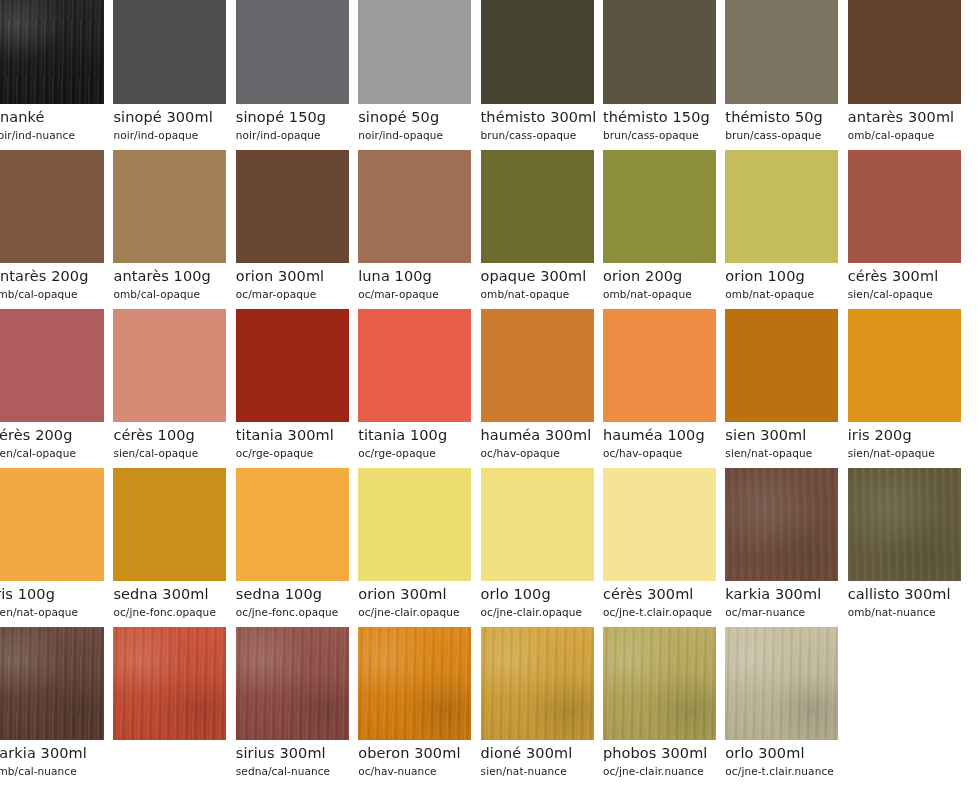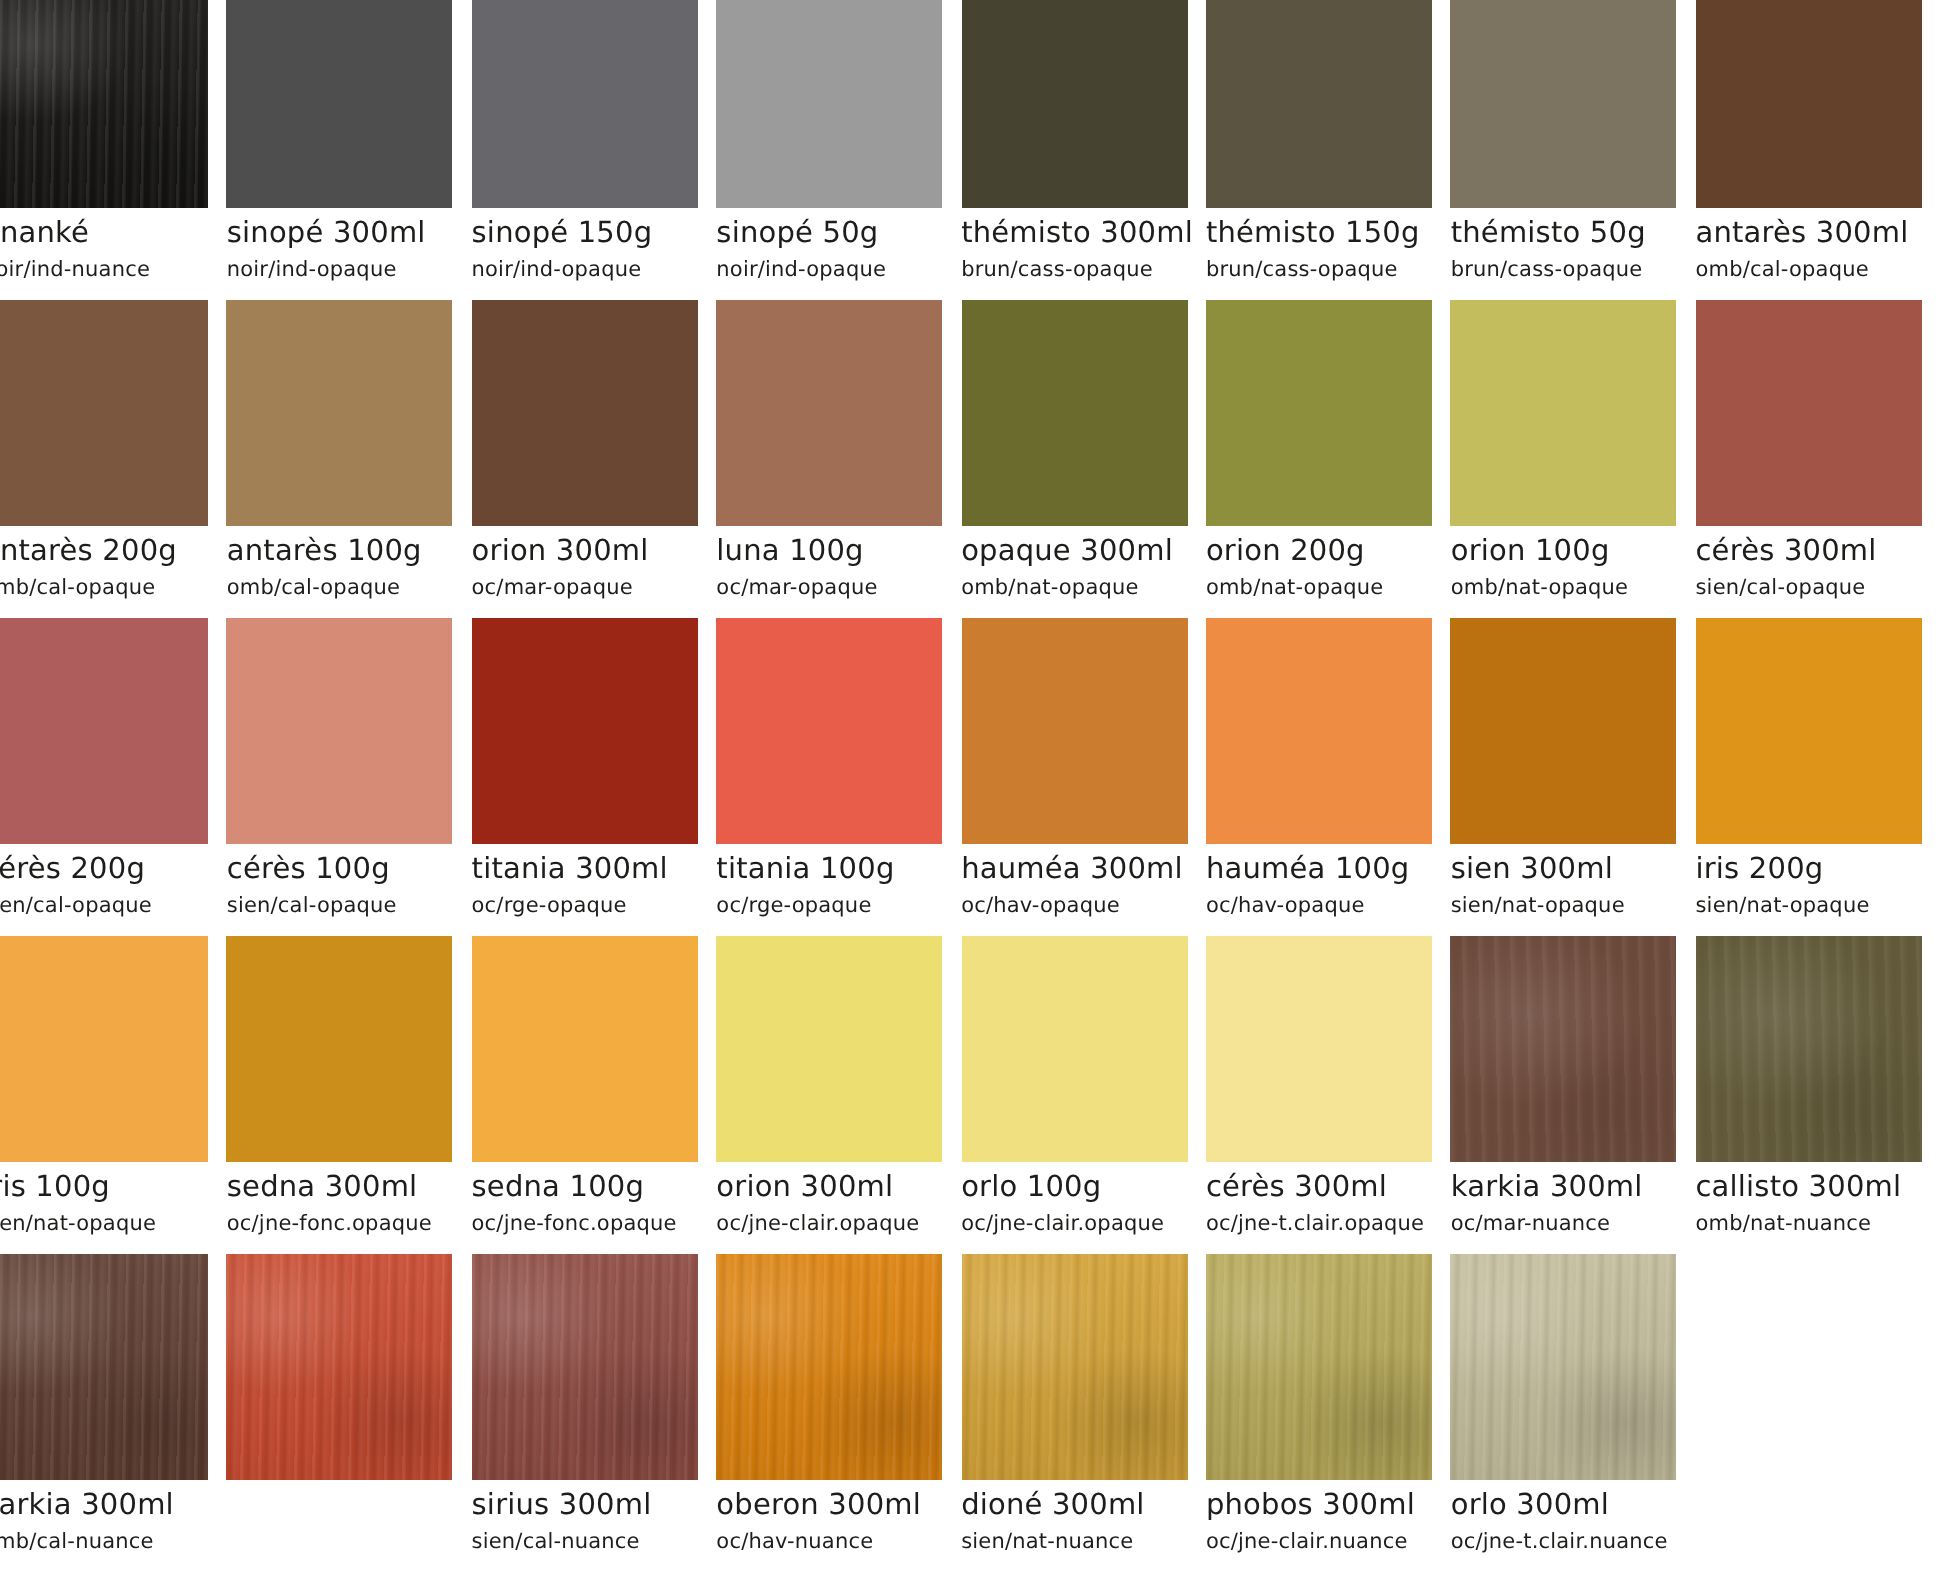--- a/index.html
+++ b/index.html
@@ -327,21 +327,21 @@
           <div class="code">omb/cal-nuance</div>
         </div>
       </div>
       <div class="cell">
         <div class="swatch nuance" style="background: rgb(200, 71, 44);"></div>
       </div>
       <div class="cell">
         <div class="swatch nuance" style="background: rgb(140, 72, 63);"></div>
         <div class="caption">
           <div class="name">sirius 300ml</div>
-          <div class="code">sien/cal-nuance</div>
+          <div class="code">sedna/cal-nuance</div>
         </div>
       </div>
       <div class="cell">
         <div class="swatch nuance" style="background: rgb(221, 128, 9);"></div>
         <div class="caption">
           <div class="name">oberon 300ml</div>
           <div class="code">oc/hav-nuance</div>
         </div>
       </div>
       <div class="cell">

